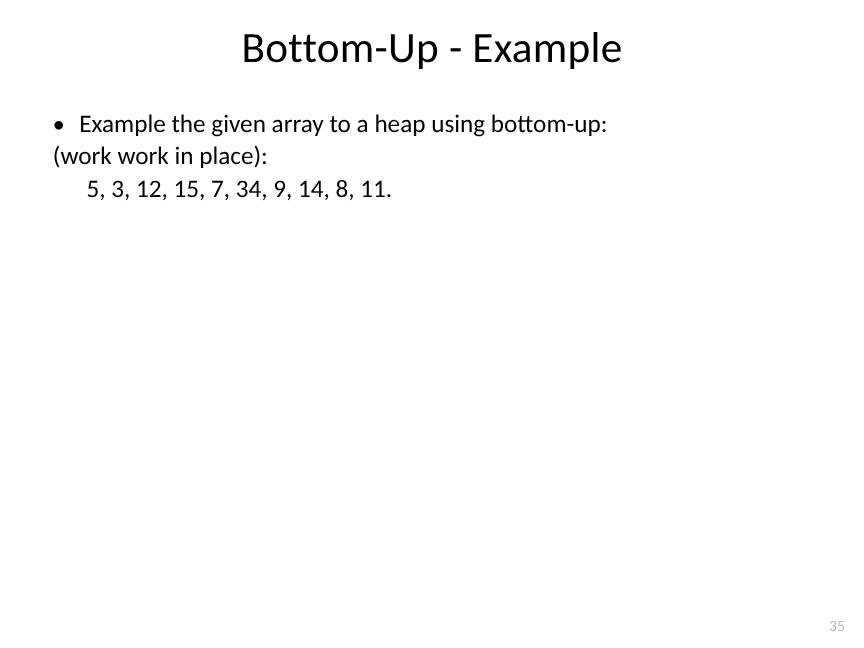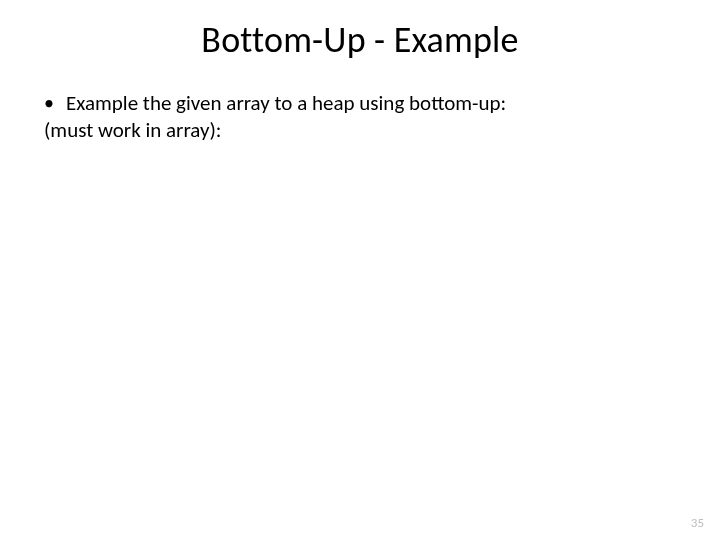--- a/index.html
+++ b/index.html
@@ -57,17 +57,18 @@
 <body>
 
 <div class="slide">
   <div class="title">Bottom-Up - Example</div>
 
   <div class="content">
     <div class="bullet-row">
       <div class="bullet">•</div>
       <div class="bullet-text">Example the given array to a heap using bottom-up:</div>
     </div>
-    <div class="line2">(must work in array):</div>
+    <div class="line2">(work work in place):</div>
+    <div class="line3">5, 3, 12, 15, 7, 34, 9, 14, 8, 11.</div>
   </div>
 
   <div class="page-num">35</div>
 </div>
 
 </body></html>

